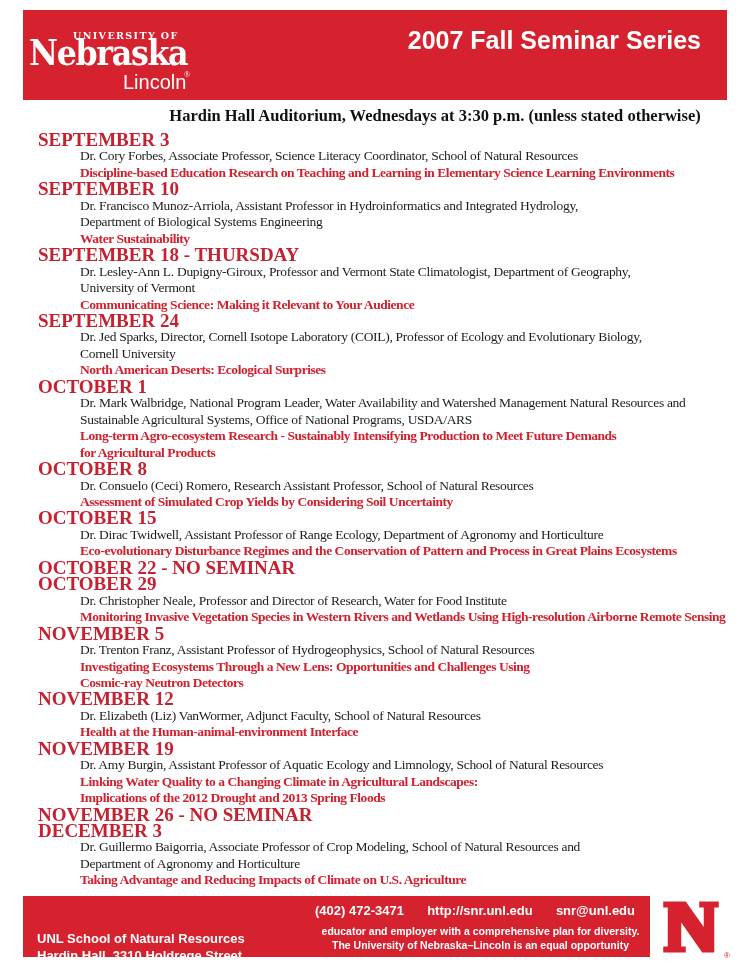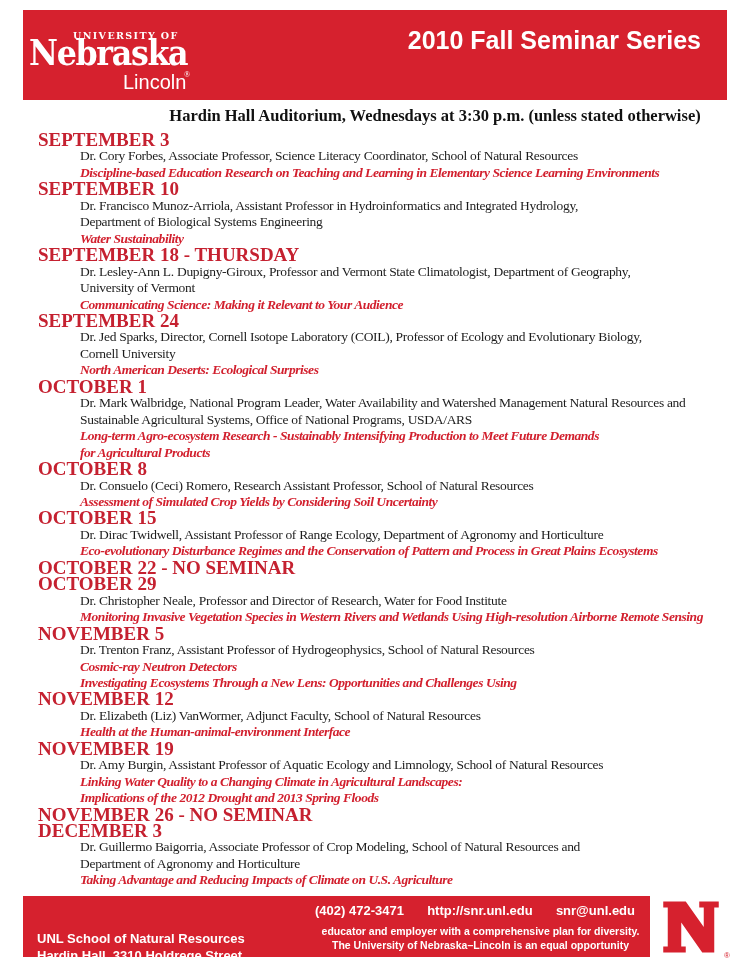--- a/index.html
+++ b/index.html
@@ -42,21 +42,21 @@
   .schedule{position:absolute;top:132px;left:38px;width:705px;}
   .date{
     color:#c52130;font-weight:bold;font-size:19px;line-height:16.45px;
     white-space:nowrap;
   }
   .speaker{
     color:#1c1c1c;font-size:13.5px;letter-spacing:-0.3px;
     padding-left:42px;line-height:16.45px;white-space:nowrap;
   }
   .talk{
-    color:#d2202e;font-weight:bold;font-style:italic;font-size:13.5px;
+    color:#d2202e;font-weight:bold;font-size:13.5px;
     letter-spacing:-0.45px;padding-left:42px;line-height:16.45px;white-space:nowrap;
   }
   
   .footer-band{
     position:absolute;left:23px;top:896px;width:627px;height:61px;
     background:#d6212e;color:#ffffff;
     font-family:"Liberation Sans",sans-serif;font-weight:bold;
   }
   .address{position:absolute;left:14px;top:6px;font-size:13px;line-height:17px;white-space:nowrap;margin-top:28px;}
   .contact-row{
@@ -75,21 +75,21 @@
 <body>
 
 <header class="banner">
   <div class="logo">
     <span class="logo-univ">UNIVERSITY OF</span>
     <span class="logo-nebraska">Nebraska</span>
     <span class="logo-lincoln">Lincoln</span>
     <span class="logo-reg">®</span>
   </div>
   <div class="banner-title">
-    <div>2010 Fall Seminar Series</div>
+    <div>2007 Fall Seminar Series</div>
   </div>
 </header>
 
 <div class="subtitle">Hardin Hall Auditorium, Wednesdays at 3:30 p.m. (unless stated otherwise)</div>
 
 <main class="schedule" id="schedule">
     <div class="date">SEPTEMBER 3</div>
     <div class="speaker">Dr. Cory Forbes, Associate Professor, Science Literacy Coordinator, School of Natural Resources</div>
     <div class="talk">Discipline-based Education Research on Teaching and Learning in Elementary Science Learning Environments</div>
     <div class="date">SEPTEMBER 10</div>
@@ -114,22 +114,22 @@
     <div class="talk">Assessment of Simulated Crop Yields by Considering Soil Uncertainty</div>
     <div class="date">OCTOBER 15</div>
     <div class="speaker">Dr. Dirac Twidwell, Assistant Professor of Range Ecology, Department of Agronomy and Horticulture</div>
     <div class="talk">Eco-evolutionary Disturbance Regimes and the Conservation of Pattern and Process in Great Plains Ecosystems</div>
     <div class="date">OCTOBER 22 - NO SEMINAR</div>
     <div class="date">OCTOBER 29</div>
     <div class="speaker">Dr. Christopher Neale, Professor and Director of Research, Water for Food Institute</div>
     <div class="talk">Monitoring Invasive Vegetation Species in Western Rivers and Wetlands Using High-resolution Airborne Remote Sensing</div>
     <div class="date">NOVEMBER 5</div>
     <div class="speaker">Dr. Trenton Franz, Assistant Professor of Hydrogeophysics, School of Natural Resources</div>
+    <div class="talk">Investigating Ecosystems Through a New Lens: Opportunities and Challenges Using</div>
     <div class="talk">Cosmic-ray Neutron Detectors</div>
-    <div class="talk">Investigating Ecosystems Through a New Lens: Opportunities and Challenges Using</div>
     <div class="date">NOVEMBER 12</div>
     <div class="speaker">Dr. Elizabeth (Liz) VanWormer, Adjunct Faculty, School of Natural Resources</div>
     <div class="talk">Health at the Human-animal-environment Interface</div>
     <div class="date">NOVEMBER 19</div>
     <div class="speaker">Dr. Amy Burgin, Assistant Professor of Aquatic Ecology and Limnology, School of Natural Resources</div>
     <div class="talk">Linking Water Quality to a Changing Climate in Agricultural Landscapes:</div>
     <div class="talk">Implications of the 2012 Drought and 2013 Spring Floods</div>
     <div class="date">NOVEMBER 26 - NO SEMINAR</div>
     <div class="date">DECEMBER 3</div>
     <div class="speaker">Dr. Guillermo Baigorria, Associate Professor of Crop Modeling, School of Natural Resources and</div>

